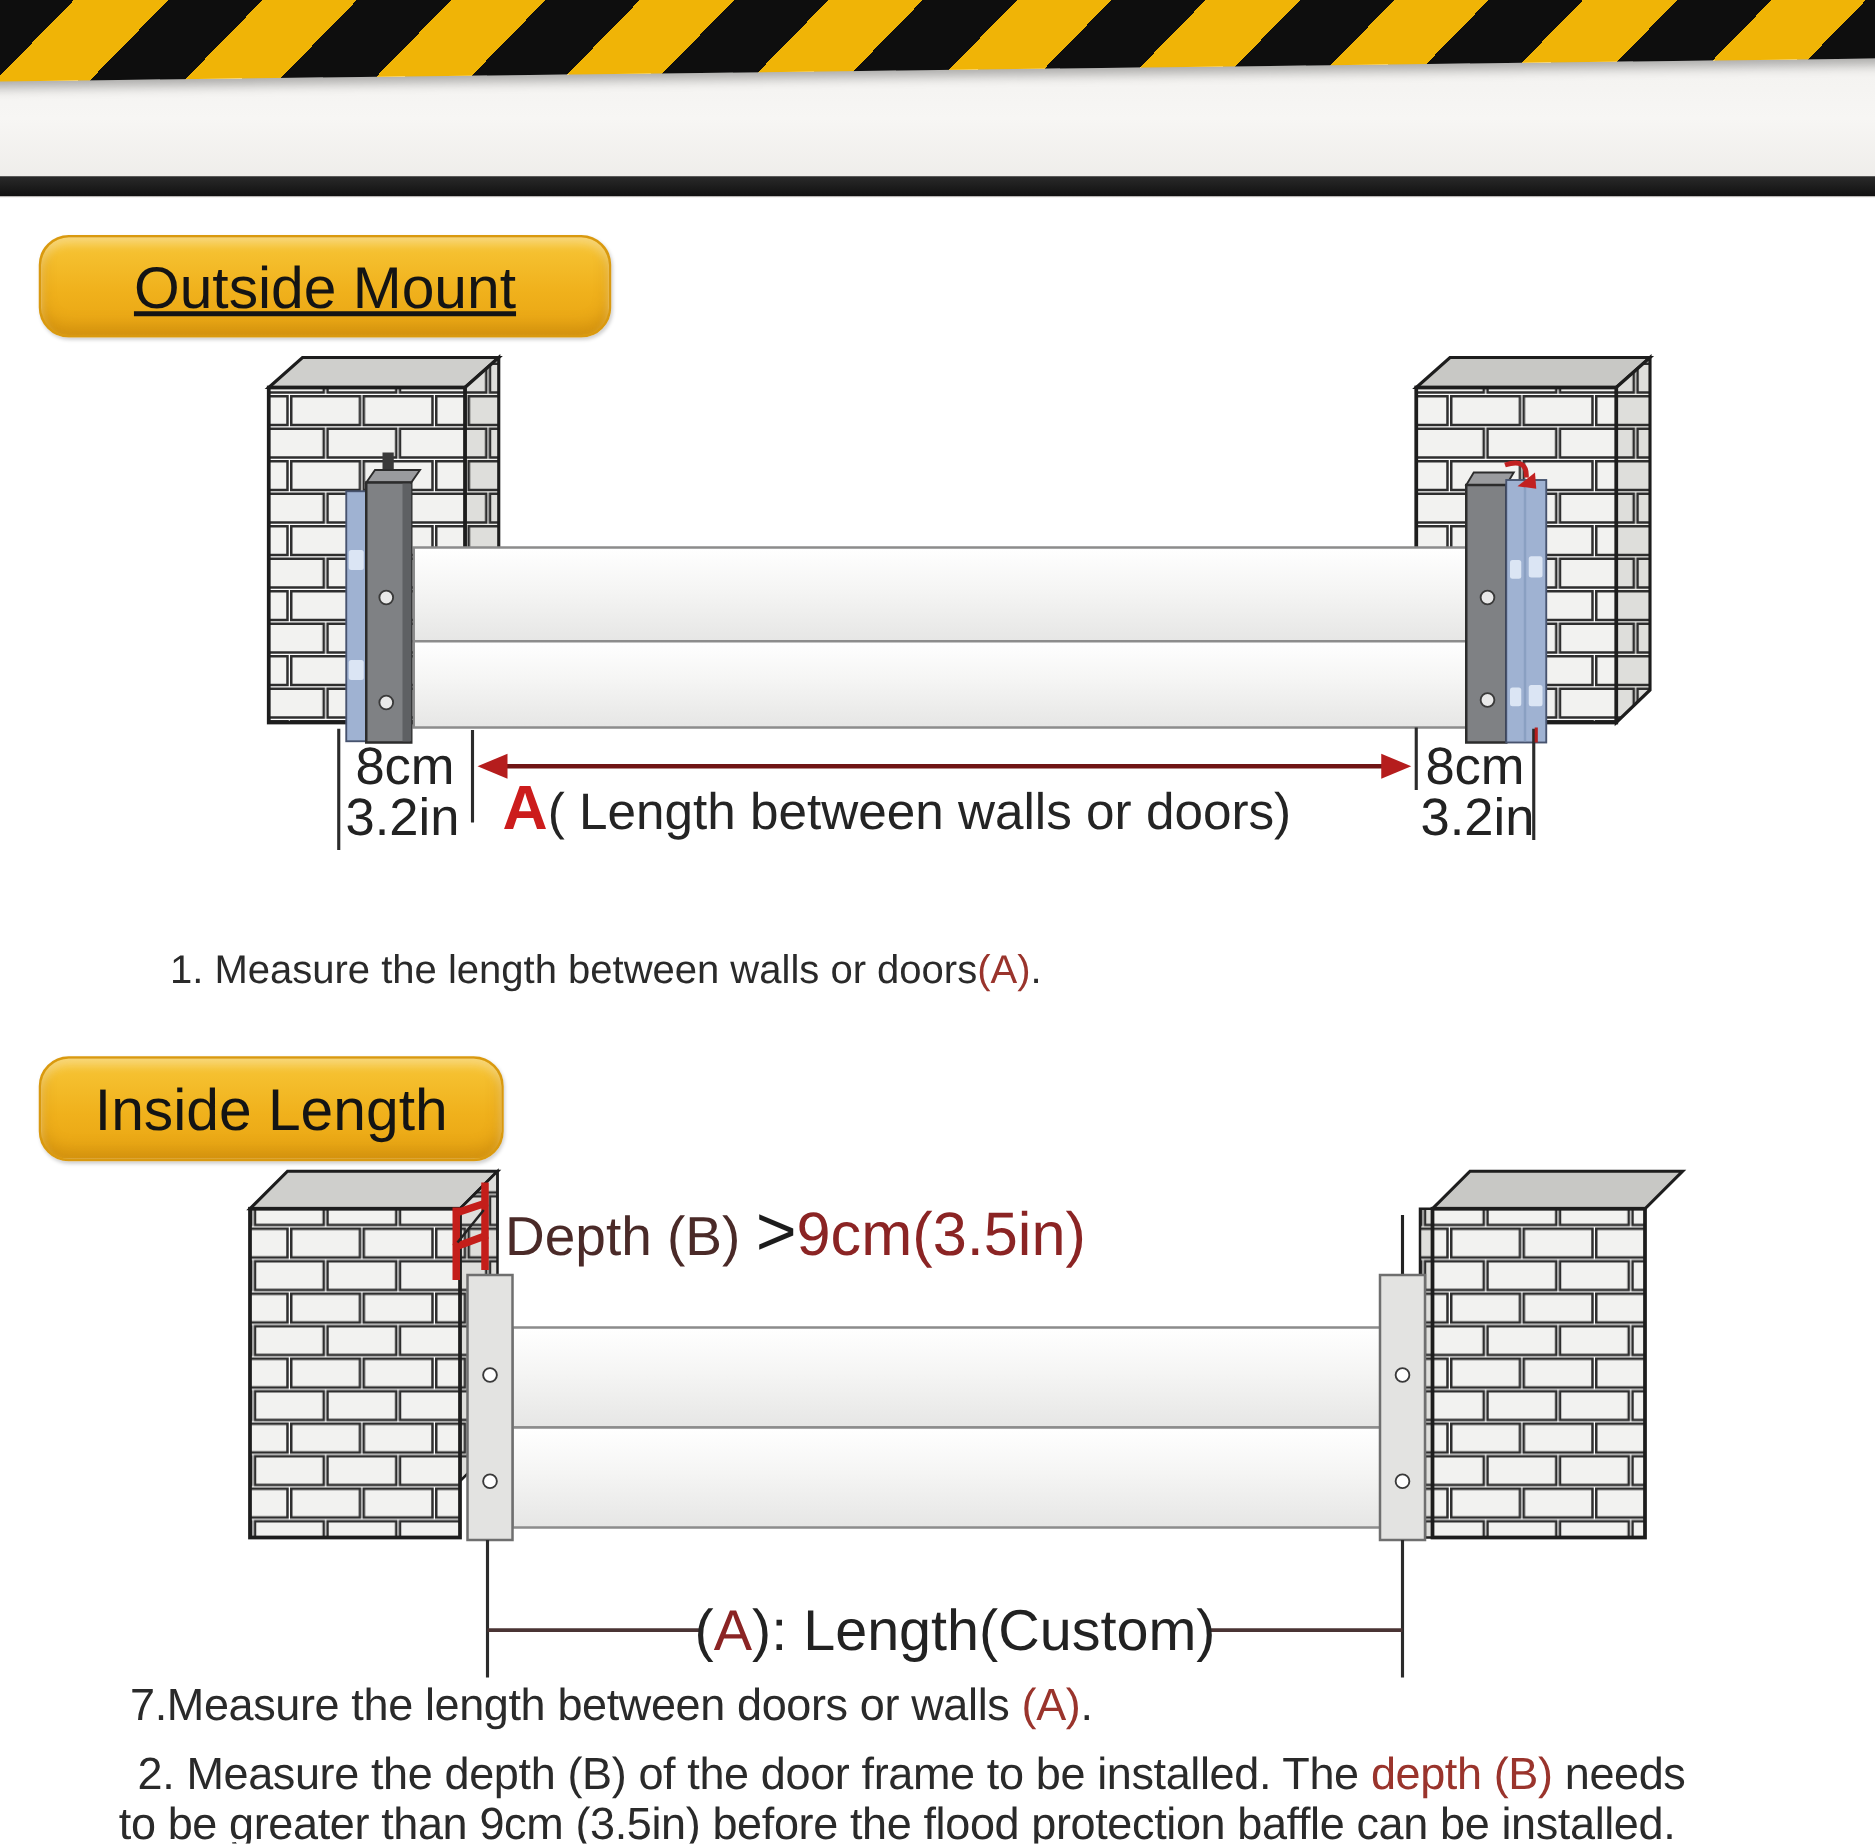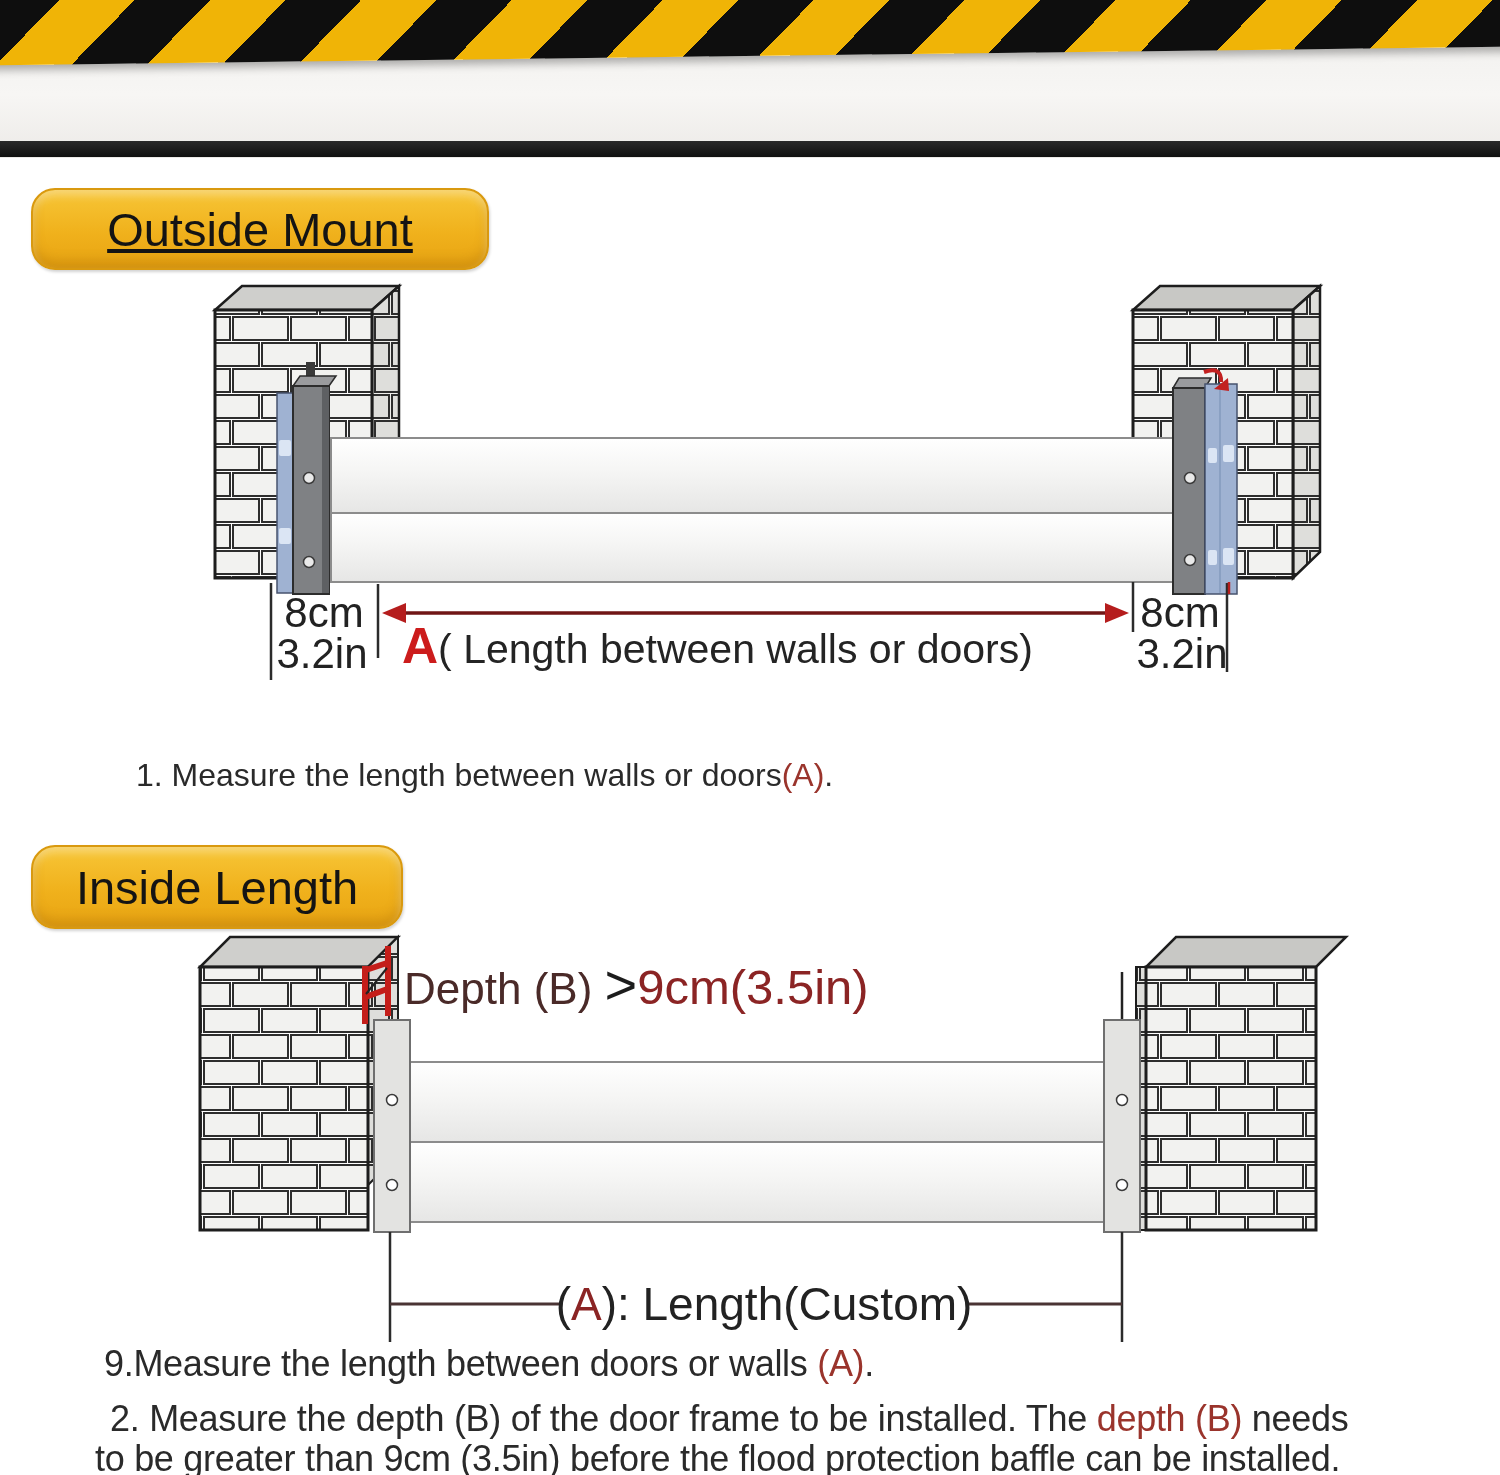--- a/index.html
+++ b/index.html
@@ -214,18 +214,18 @@
       <line x1="1122" y1="302" x2="1122" y2="412" stroke="#2b2b2b" stroke-width="2.5"></line>
       <line x1="390" y1="374" x2="560" y2="374" stroke="#4a3434" stroke-width="3"></line>
       <line x1="968" y1="374" x2="1122" y2="374" stroke="#4a3434" stroke-width="3"></line>
       <text class="len-label" x="764" y="390" text-anchor="middle">
         <tspan>(</tspan><tspan class="maroon">A</tspan><tspan>): Length(Custom)</tspan>
       </text>
     </g>
   </svg>
 
   <div class="steps steps-inside">
-    <div class="l1"><span>9.Measure the length between doors or walls </span><span class="accent">(A)</span><span>.</span></div>
+    <div class="l1"><span>7.Measure the length between doors or walls </span><span class="accent">(A)</span><span>.</span></div>
     <div class="l2"><span>2. Measure the depth (B) of the door frame to be installed. The </span><span class="accent">depth (B)</span><span> needs</span></div>
     <div class="l3"><span>to be greater than 9cm (3.5in) before the flood protection baffle can be installed.</span></div>
   </div>
 
 </div>
 
 </body></html>

